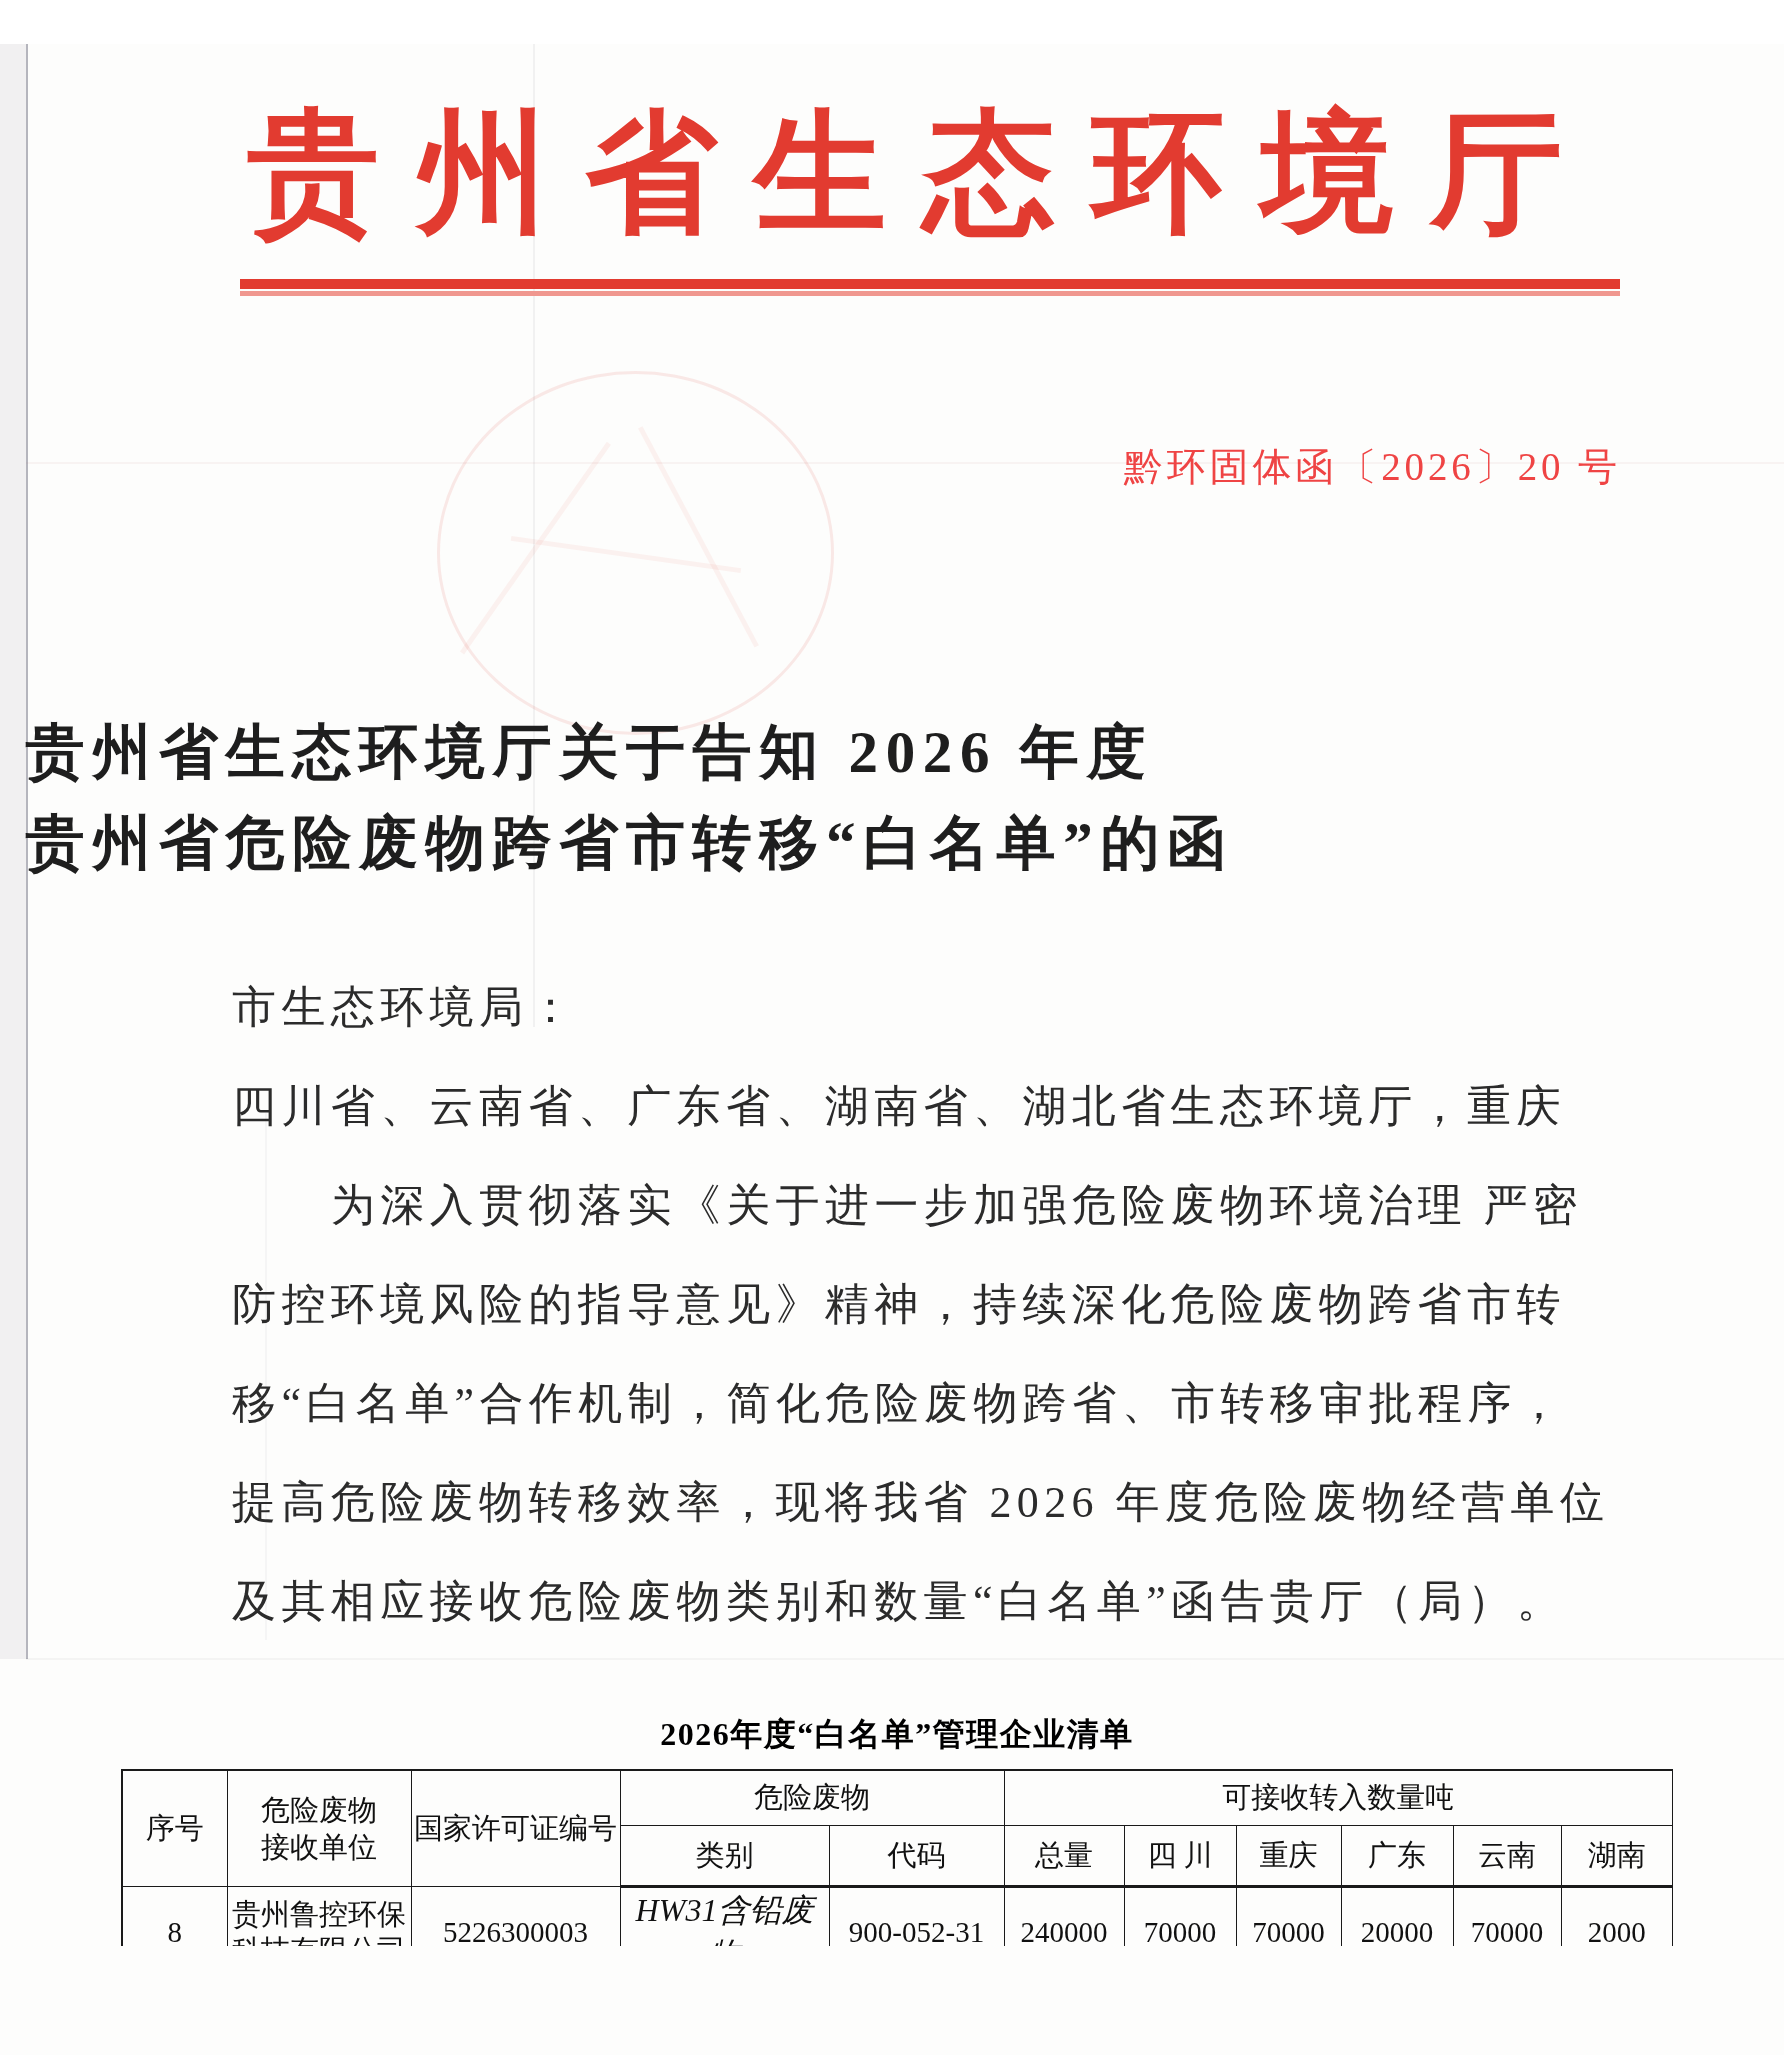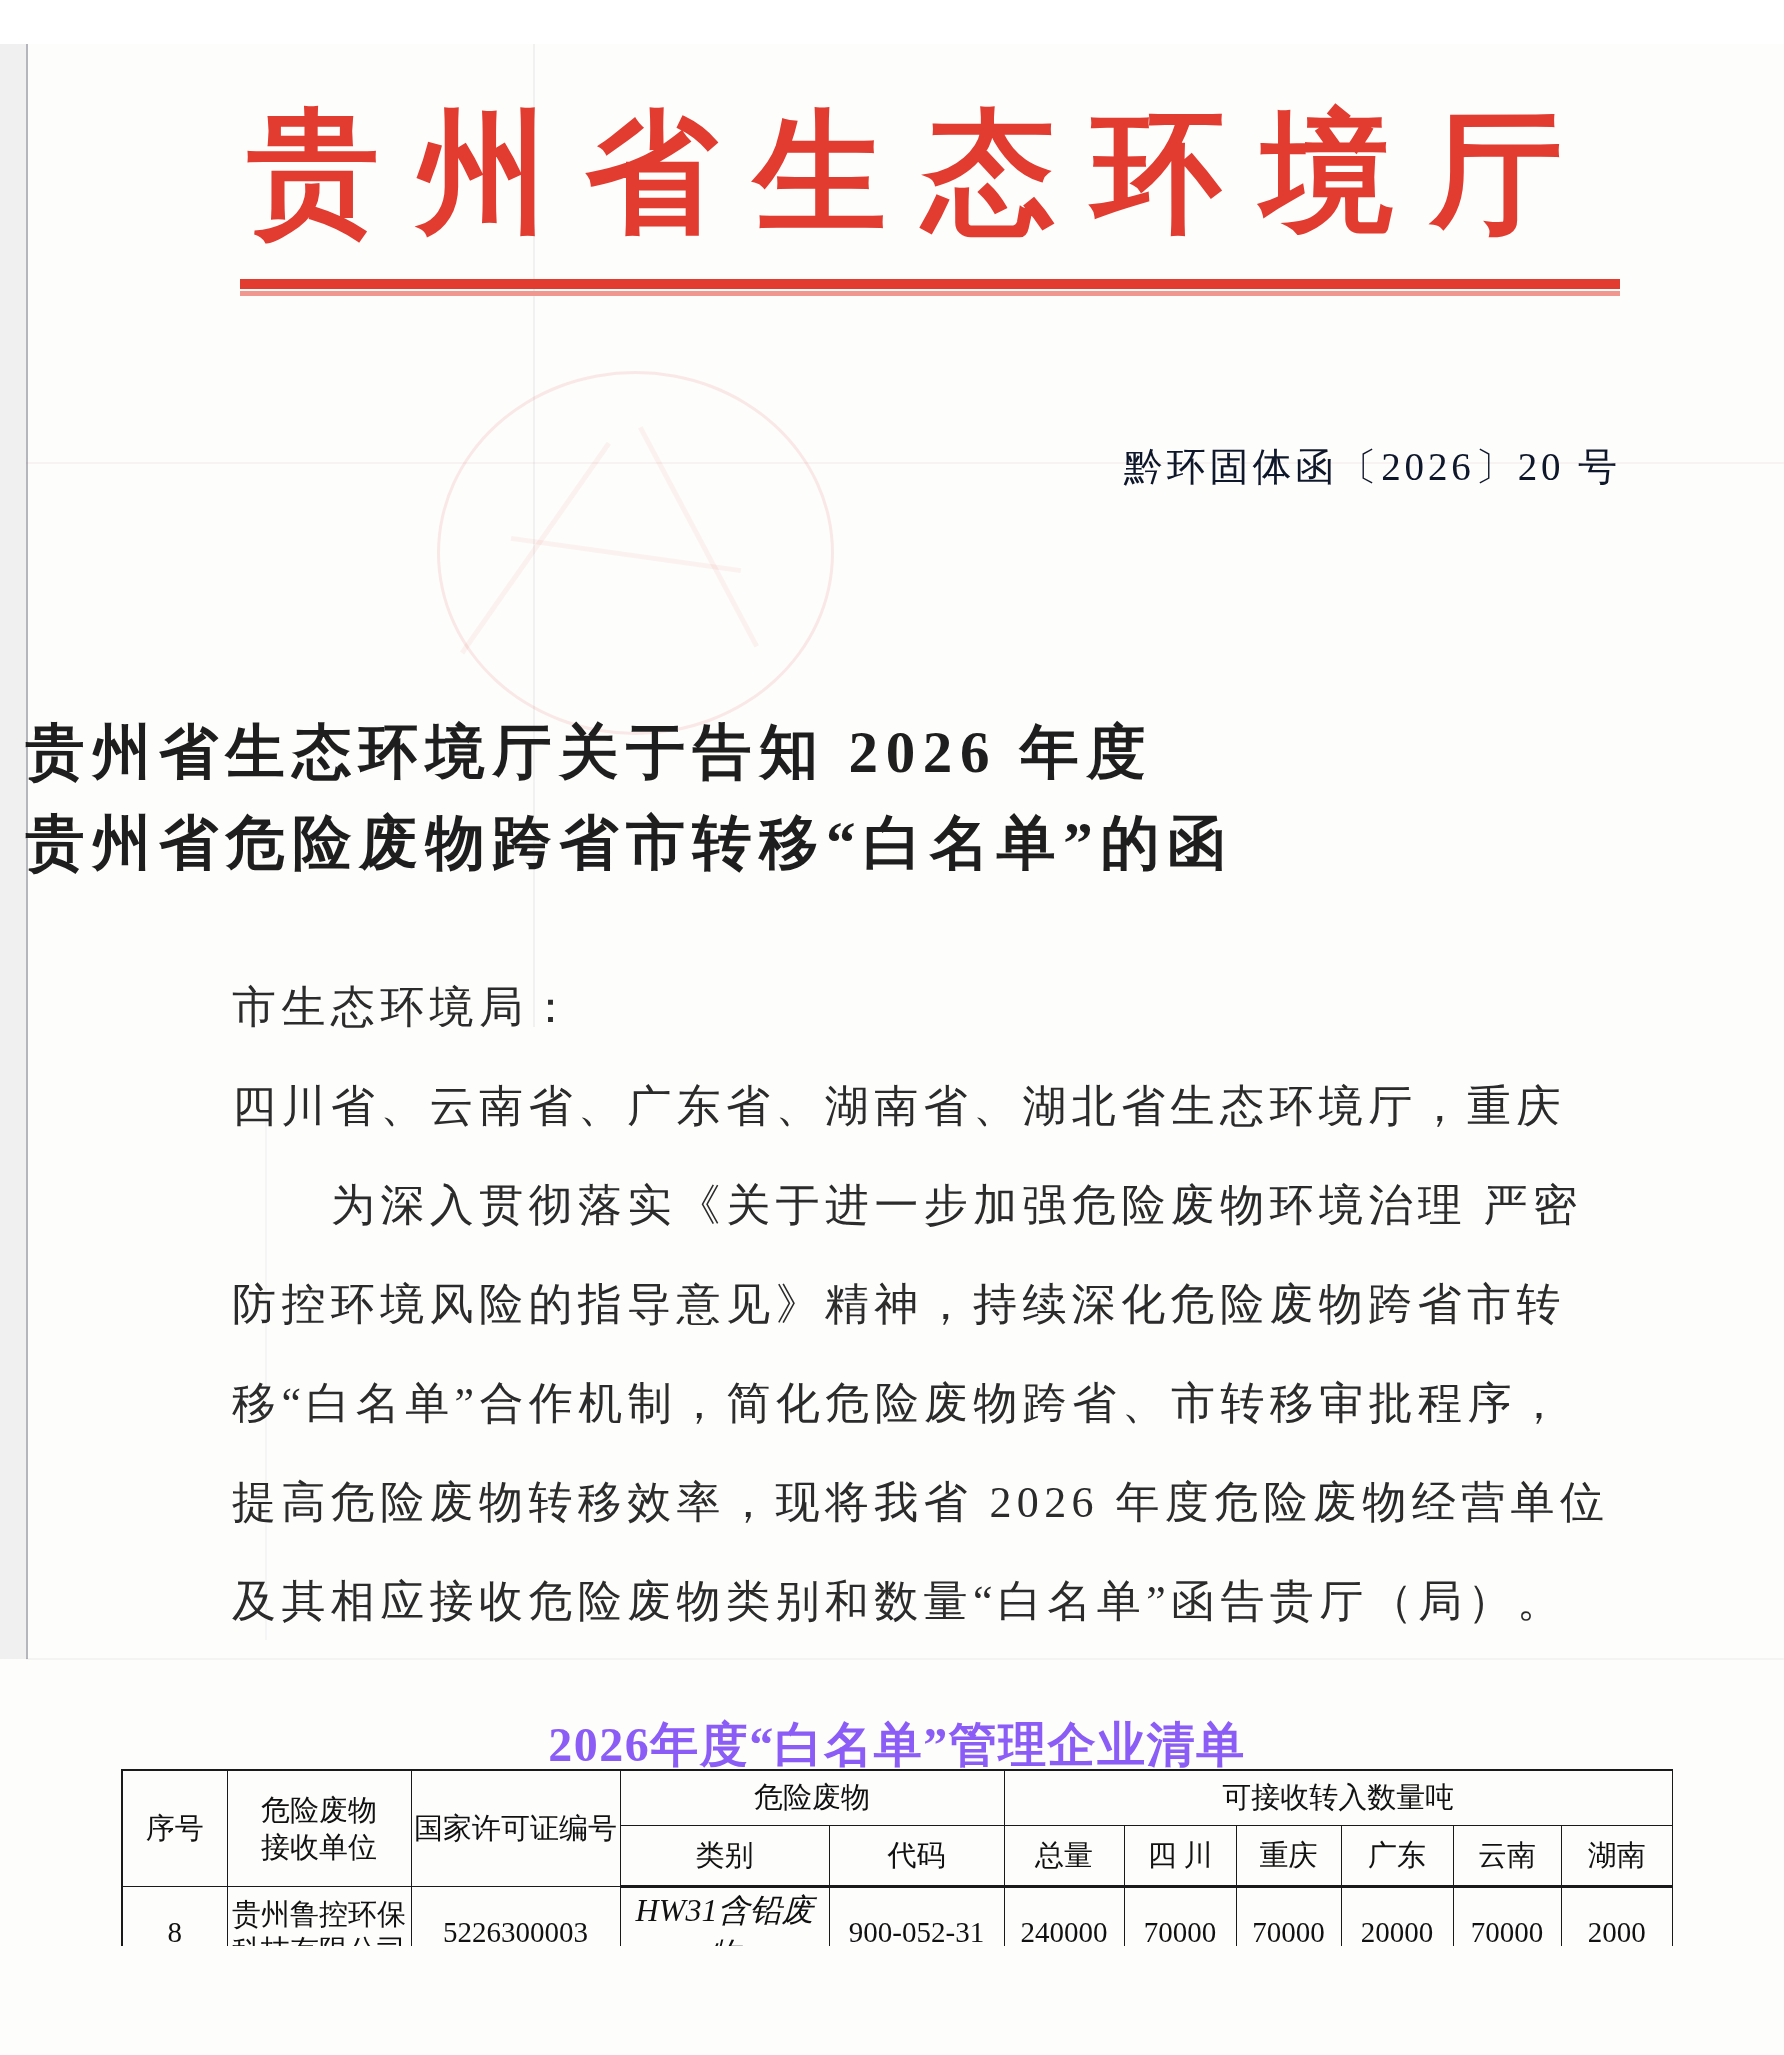--- a/index.html
+++ b/index.html
@@ -19,21 +19,21 @@
     position:absolute;left:25.6px;right:0;top:54px;
     text-align:center;font-size:132px;font-weight:bold;color:#e23b30;
     letter-spacing:37px;text-indent:37px;line-height:1.15;white-space:nowrap;
   }
   .red-rule{position:absolute;left:240px;top:235px;width:1380px;}
   .red-rule .bar-thick{height:10px;background:#e23b30;}
   .red-rule .bar-thin{height:4.6px;margin-top:2.3px;background:#f0978f;}
 
   .doc-number{
     position:absolute;right:163px;top:396px;
-    font-size:39px;color:#0f172a;letter-spacing:3.9px;white-space:nowrap;
+    font-size:39px;color:#ef4444;letter-spacing:3.9px;white-space:nowrap;
   }
 
   .seal{
     position:absolute;left:437px;top:327px;width:391px;height:358px;
     border:3.1px solid rgba(225,85,75,0.12);border-radius:50%;
   }
   .seal .seal-stroke{position:absolute;background:rgba(225,85,75,0.07);}
   .seal .s1{left:93px;top:46px;width:4.6px;height:256px;transform:rotate(35deg);}
   .seal .s2{left:256px;top:39px;width:4.6px;height:248px;transform:rotate(-28deg);}
   .seal .s3{left:70px;top:178px;width:232px;height:4.6px;transform:rotate(8deg);}
@@ -46,21 +46,21 @@
 
   .body-block{
     position:absolute;left:232px;top:914px;width:1363px;
     font-size:44px;line-height:99px;letter-spacing:5.4px;color:#2b2b2b;
   }
   .body-line{white-space:nowrap;}
   .body-line.indent{text-indent:99px;}
 
   .table-title{
     position:absolute;left:121px;top:1669px;width:1552px;
-    text-align:center;font-size:48px;font-weight:bold;color:#8b5cf6;letter-spacing:1.5px;white-space:nowrap;
+    text-align:center;font-size:32px;font-weight:bold;color:#000000;letter-spacing:1.5px;white-space:nowrap;
   }
 
   .table-wrap{position:absolute;left:121px;top:1725px;width:1552px;height:177px;overflow:hidden;}
   table.whitelist{
     border-collapse:collapse;table-layout:fixed;width:1552px;
     font-size:29px;color:#111;
   }
   table.whitelist th,table.whitelist td{
     border:1.5px solid #1a1a1a;text-align:center;vertical-align:middle;
     font-weight:normal;padding:0 1.5px;overflow:hidden;

